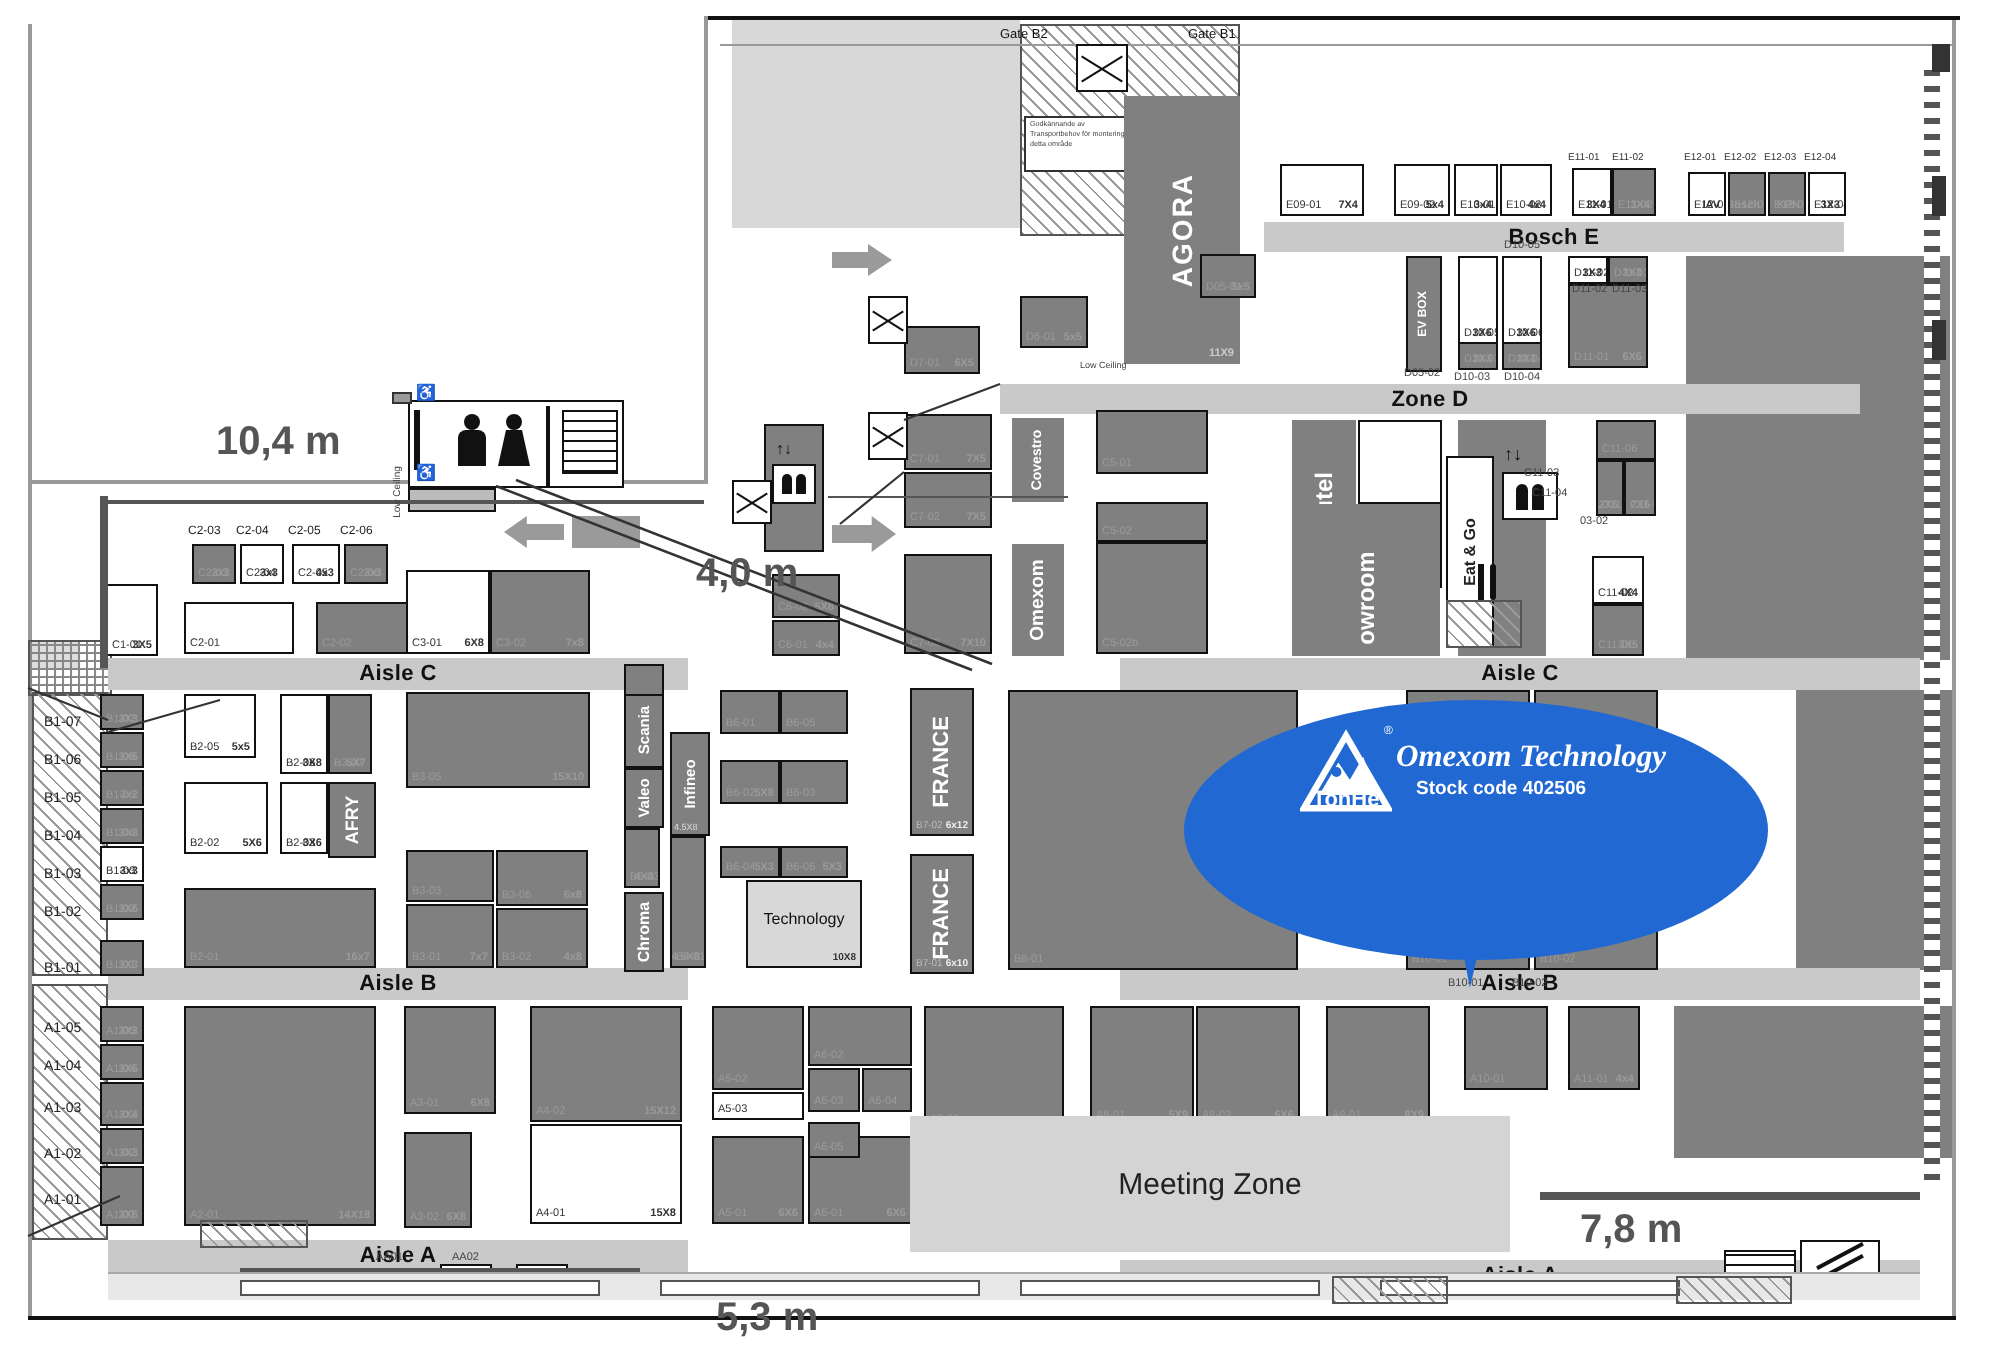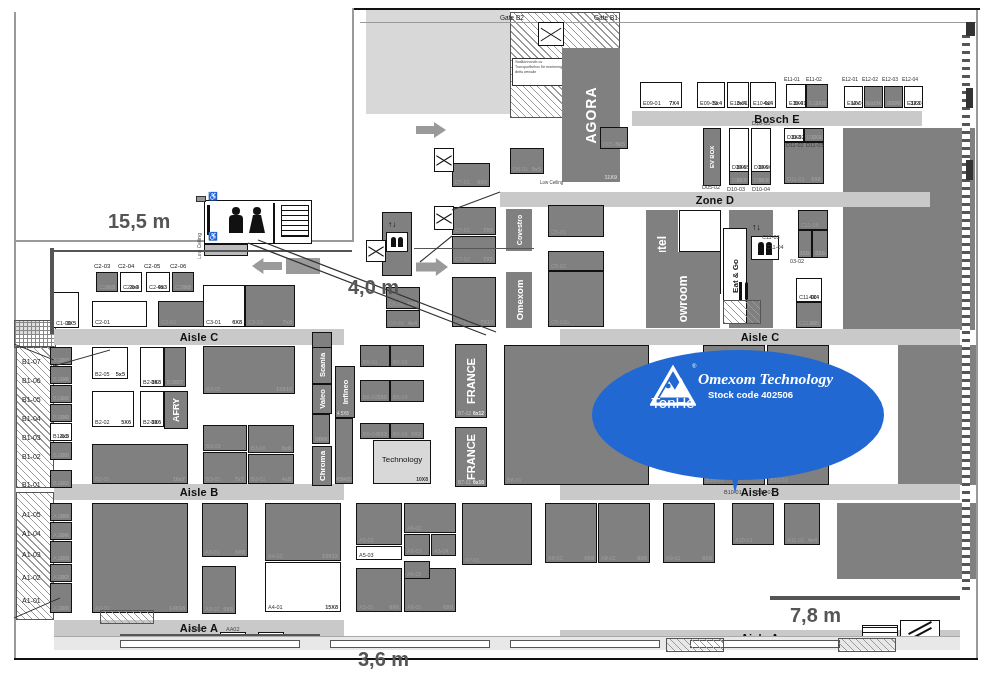--- a/index.html
+++ b/index.html
@@ -43,21 +43,21 @@
   #callout{position:absolute;left:592px;top:350px;width:292px;height:130px;}
   #callout .ell{position:absolute;inset:0;border-radius:50%;background:#2168d2;}
   #callout .tail{position:absolute;left:138px;top:118px;width:11px;height:26px;background:#2168d2;
                  clip-path:polygon(0 0,100% 0,45% 100%);}
   #callout .bname{position:absolute;left:106px;top:20px;color:#fff;font-style:italic;font-weight:bold;
                   font-size:15.5px;white-space:nowrap;font-family:"Liberation Serif",serif;}
   #callout .bcode{position:absolute;left:116px;top:39px;color:#fff;font-weight:bold;font-size:9.5px;white-space:nowrap;}
   #callout .bno{position:absolute;left:0;right:0;top:60px;text-align:center;color:#fff;font-size:22px;}
   #callout .logo{position:absolute;left:58px;top:14px;width:46px;height:44px;}
   #callout .logotxt{position:absolute;left:58px;top:44px;width:46px;text-align:center;color:#fff;
-                    font-weight:normal;font-size:15px;}
+                    font-weight:bold;font-size:11px;}
   #callout .reg{position:absolute;left:100px;top:13px;color:#fff;font-size:6px;}
 
   .wcicon{position:absolute;border:1.6px solid #111;background:#fff;display:flex;align-items:center;
           justify-content:center;gap:2px;}
   .person{width:6px;height:13px;background:#111;border-radius:3px 3px 0 0;}
   .meeting{position:absolute;background:#d4d4d4;display:flex;align-items:center;justify-content:center;
            font-size:15px;color:#222;}
   .xbox{position:absolute;border:1.4px solid #111;background:#fff;}
   .xbox:before,.xbox:after{content:"";position:absolute;left:0;top:50%;width:100%;height:1px;background:#111;
            transform-origin:center;}
@@ -586,20 +586,21 @@
 
   <div class="greyblk" style="left:703px;top:128px;width:16px;height:56px;border:1.5px solid #111;">
     <span class="vtext" style="font-size:6px;">EV BOX</span>
   </div>
 
   <div class="abs" style="left:373px;top:440px;width:58px;height:44px;background:#d8d8d8;border:1.4px solid #111;">
     <span style="position:absolute;left:0;right:0;top:14px;text-align:center;font-size:8px;color:#111;">Technology</span>
     <span style="position:absolute;right:2px;bottom:1px;font-size:5px;color:#333;font-weight:bold;">10X8</span>
   </div>
 
+  <div class="meeting" style="left:455px;top:558px;width:300px;height:68px;">Meeting Zone</div>
 
   <div class="abs" style="left:204px;top:200px;width:108px;height:44px;border:1.6px solid #111;background:#fff;">
     <div style="position:absolute;left:24px;top:6px;">
       <div style="width:8px;height:8px;border-radius:50%;background:#111;margin:0 auto;"></div>
       <div style="width:14px;height:18px;background:#111;border-radius:4px 4px 0 0;"></div>
     </div>
     <div style="position:absolute;left:44px;top:6px;">
       <div style="width:8px;height:8px;border-radius:50%;background:#111;margin:0 auto;"></div>
       <div style="width:16px;height:18px;background:#111;clip-path:polygon(25% 0,75% 0,100% 100%,0 100%);"></div>
     </div>
@@ -654,24 +655,24 @@
     <line x1="60" y1="598" x2="14" y2="618" stroke="#333" stroke-width="1"></line>
     <line x1="14" y1="344" x2="54" y2="360" stroke="#333" stroke-width="1"></line>
   </svg>
 
   <div id="gate-layer">
       <div class="codelbl" style="left: 500px; top: 14px; font-size: 6.5px; color: rgb(17, 17, 17);">Gate B2</div>
       <div class="codelbl" style="left: 594px; top: 14px; font-size: 6.5px; color: rgb(17, 17, 17);">Gate B1</div>
     </div>
 
   <div id="dim-layer">
-      <div class="dim" style="left: 108px; top: 210px;">15,5 m</div>
+      <div class="dim" style="left: 108px; top: 210px;">10,4 m</div>
       <div class="dim" style="left: 348px; top: 276px;">4,0 m</div>
       <div class="dim" style="left: 790px; top: 604px;">7,8 m</div>
-      <div class="dim" style="left: 358px; top: 648px;">3,6 m</div>
+      <div class="dim" style="left: 358px; top: 648px;">5,3 m</div>
     </div>
 
   <div class="abs" style="left:54px;top:636px;width:906px;height:14px;background:#e8e8e8;border-top:1px solid #aaa;"></div>
   <div class="abs" style="left:120px;top:640px;width:180px;height:8px;border:1px solid #555;background:#fff;"></div>
   <div class="abs" style="left:330px;top:640px;width:160px;height:8px;border:1px solid #555;background:#fff;"></div>
   <div class="abs" style="left:510px;top:640px;width:150px;height:8px;border:1px solid #555;background:#fff;"></div>
   <div class="abs" style="left:690px;top:640px;width:150px;height:8px;border:1px solid #555;background:#fff;"></div>
   <div class="hatch" style="left:666px;top:638px;width:56px;height:12px;"></div>
   <div class="hatch" style="left:838px;top:638px;width:56px;height:12px;"></div>
   <div class="hatch" style="left:100px;top:610px;width:52px;height:12px;"></div>

